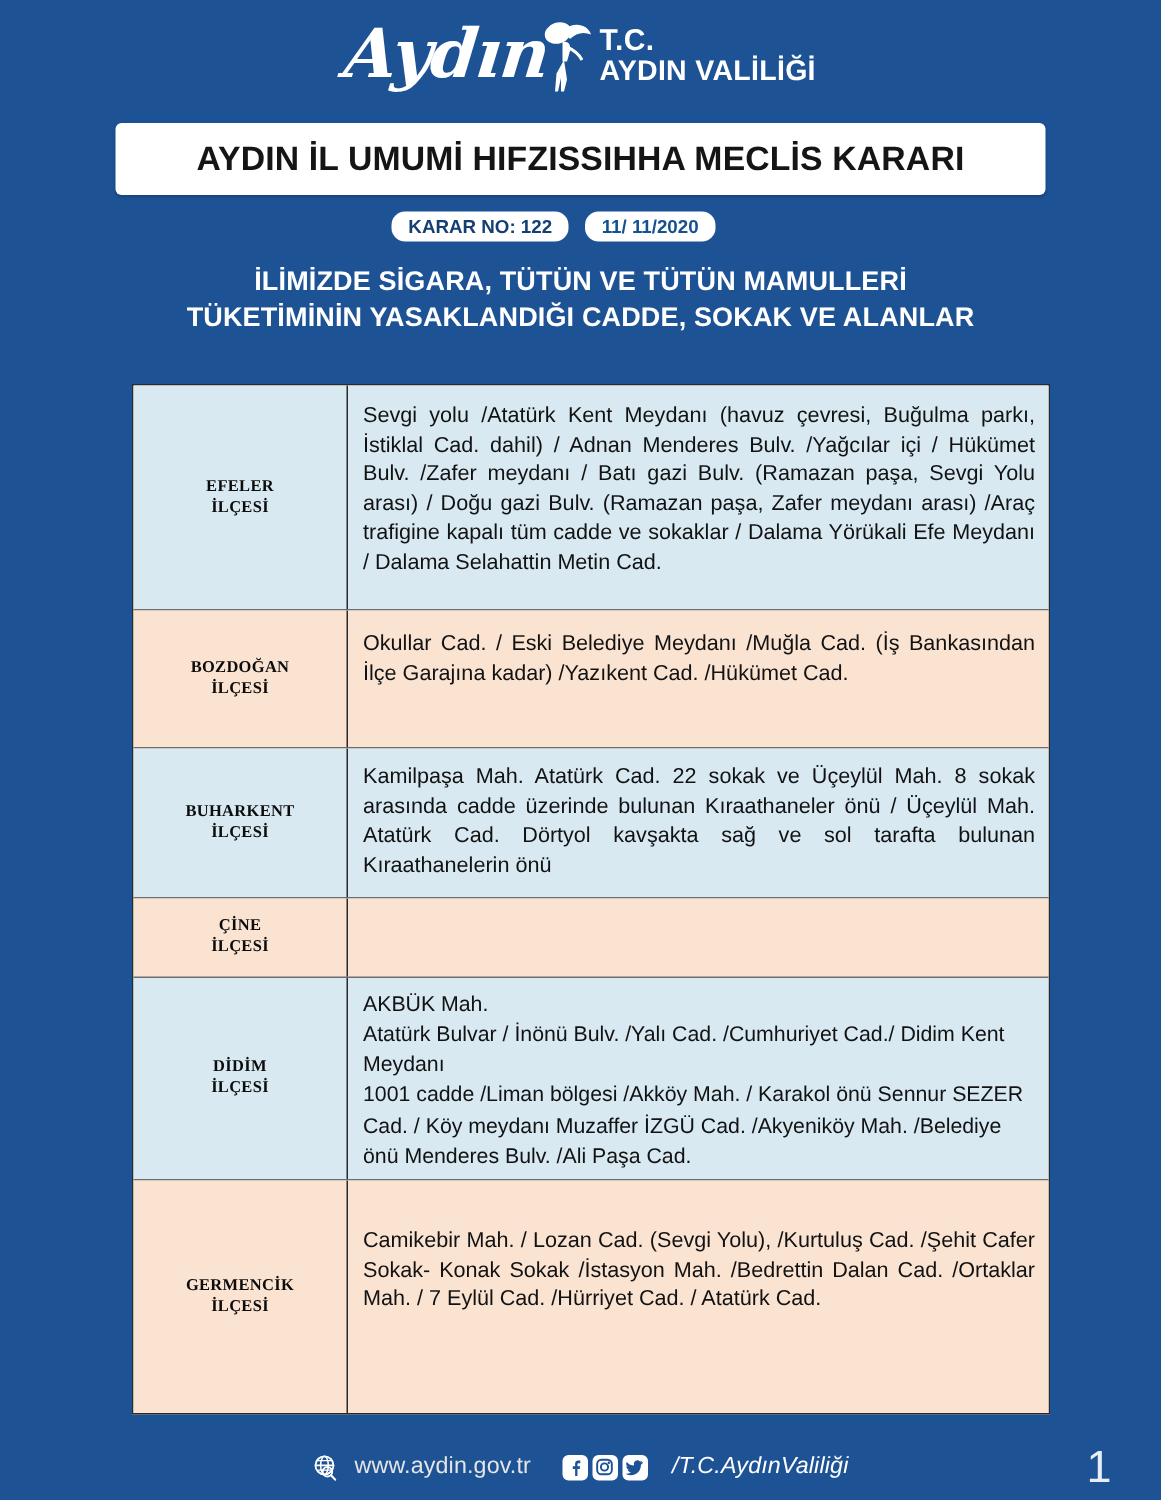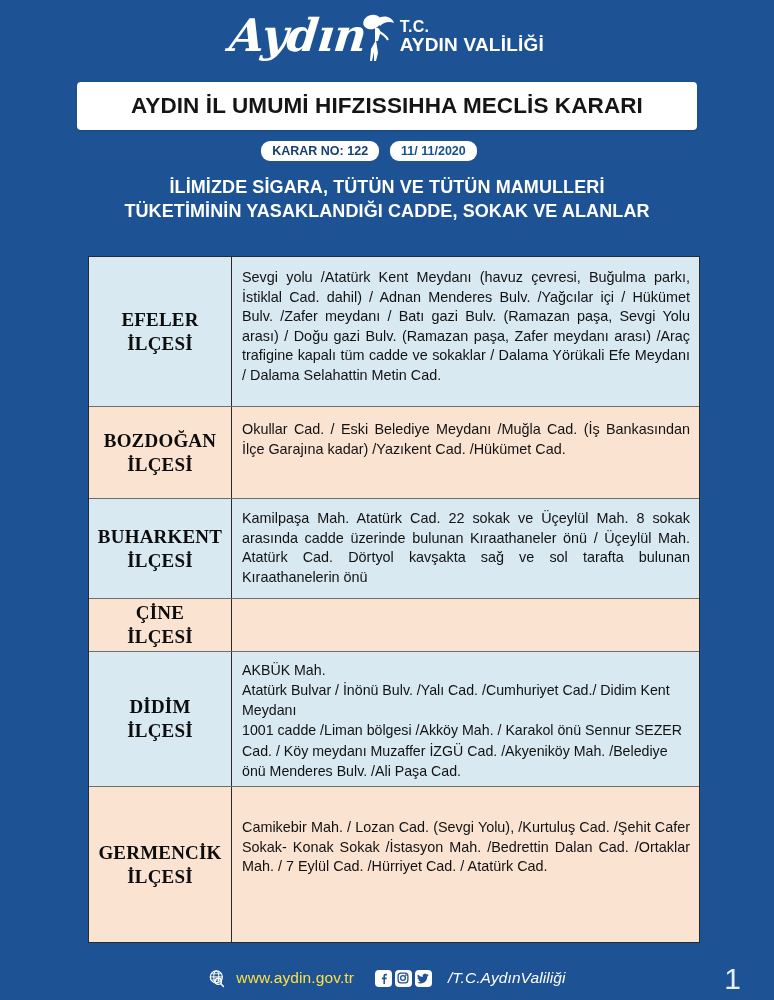--- a/index.html
+++ b/index.html
@@ -35,21 +35,21 @@
   }
   .logo-mark{
     position:relative;width:40px;height:52px;margin-left:-10px;
   }
   .logo-tc{
     margin-left:4px;
     display:flex;flex-direction:column;justify-content:center;
     line-height:1.05;
   }
   .logo-tc .tc{
-    color:#fff;font-size:16px;font-weight:700;letter-spacing:.3px;
+    color:#fff;font-size:20px;font-weight:700;letter-spacing:.3px;
   }
   .logo-tc .vl{
     color:#fff;font-size:19px;font-weight:700;letter-spacing:.2px;
   }
 
   
   .title-pill{
     position:absolute;left:77px;top:82px;width:620px;height:48px;
     background:#ffffff;border-radius:4px;
     display:flex;align-items:center;justify-content:center;
@@ -101,21 +101,21 @@
   .row.peach{background:#fbe3d2;}
   .cell-name{
     width:143px;min-width:143px;
     border-right:1px solid #2a2a2a;
     box-sizing:border-box;
     display:flex;flex-direction:column;
     align-items:center;justify-content:center;
     text-align:center;
     font-family:"Liberation Serif", serif;
     font-weight:700;
-    font-size:19px;
+    font-size:11px;
     color:#0c0c0c;
     line-height:1.25;
     padding:4px 2px;
     letter-spacing:.2px;
   }
   .cell-name .l2{display:block;}
   .cell-text{
     flex:1;
     box-sizing:border-box;
     padding:9px 9px 9px 10px;
@@ -144,21 +144,21 @@
 
   .r-didim .cell-text{font-size:14.2px;line-height:1.42;}
 
   
   .footer{
     position:absolute;left:0;bottom:0;width:774px;height:44px;
     display:flex;align-items:center;justify-content:center;gap:0;
   }
   .f-inner{display:flex;align-items:center;gap:9px;}
   .globe{width:19px;height:19px;display:block;}
-  .f-url{color:#fde047;font-size:15.5px;letter-spacing:.1px;}
+  .f-url{color:#e5e5e5;font-size:15.5px;letter-spacing:.1px;}
   .f-social{display:flex;align-items:center;gap:3px;margin-left:12px;}
   .sq{
     width:17px;height:17px;border-radius:4px;background:#fff;
     display:flex;align-items:center;justify-content:center;
   }
   .sq svg{display:block;}
   .f-handle{color:#fff;font-size:15.5px;margin-left:7px;letter-spacing:.1px;font-style:italic;}
   .pagenum{
     position:absolute;right:33px;bottom:6px;
     color:#e8eef6;font-size:30px;font-weight:400;line-height:1;

